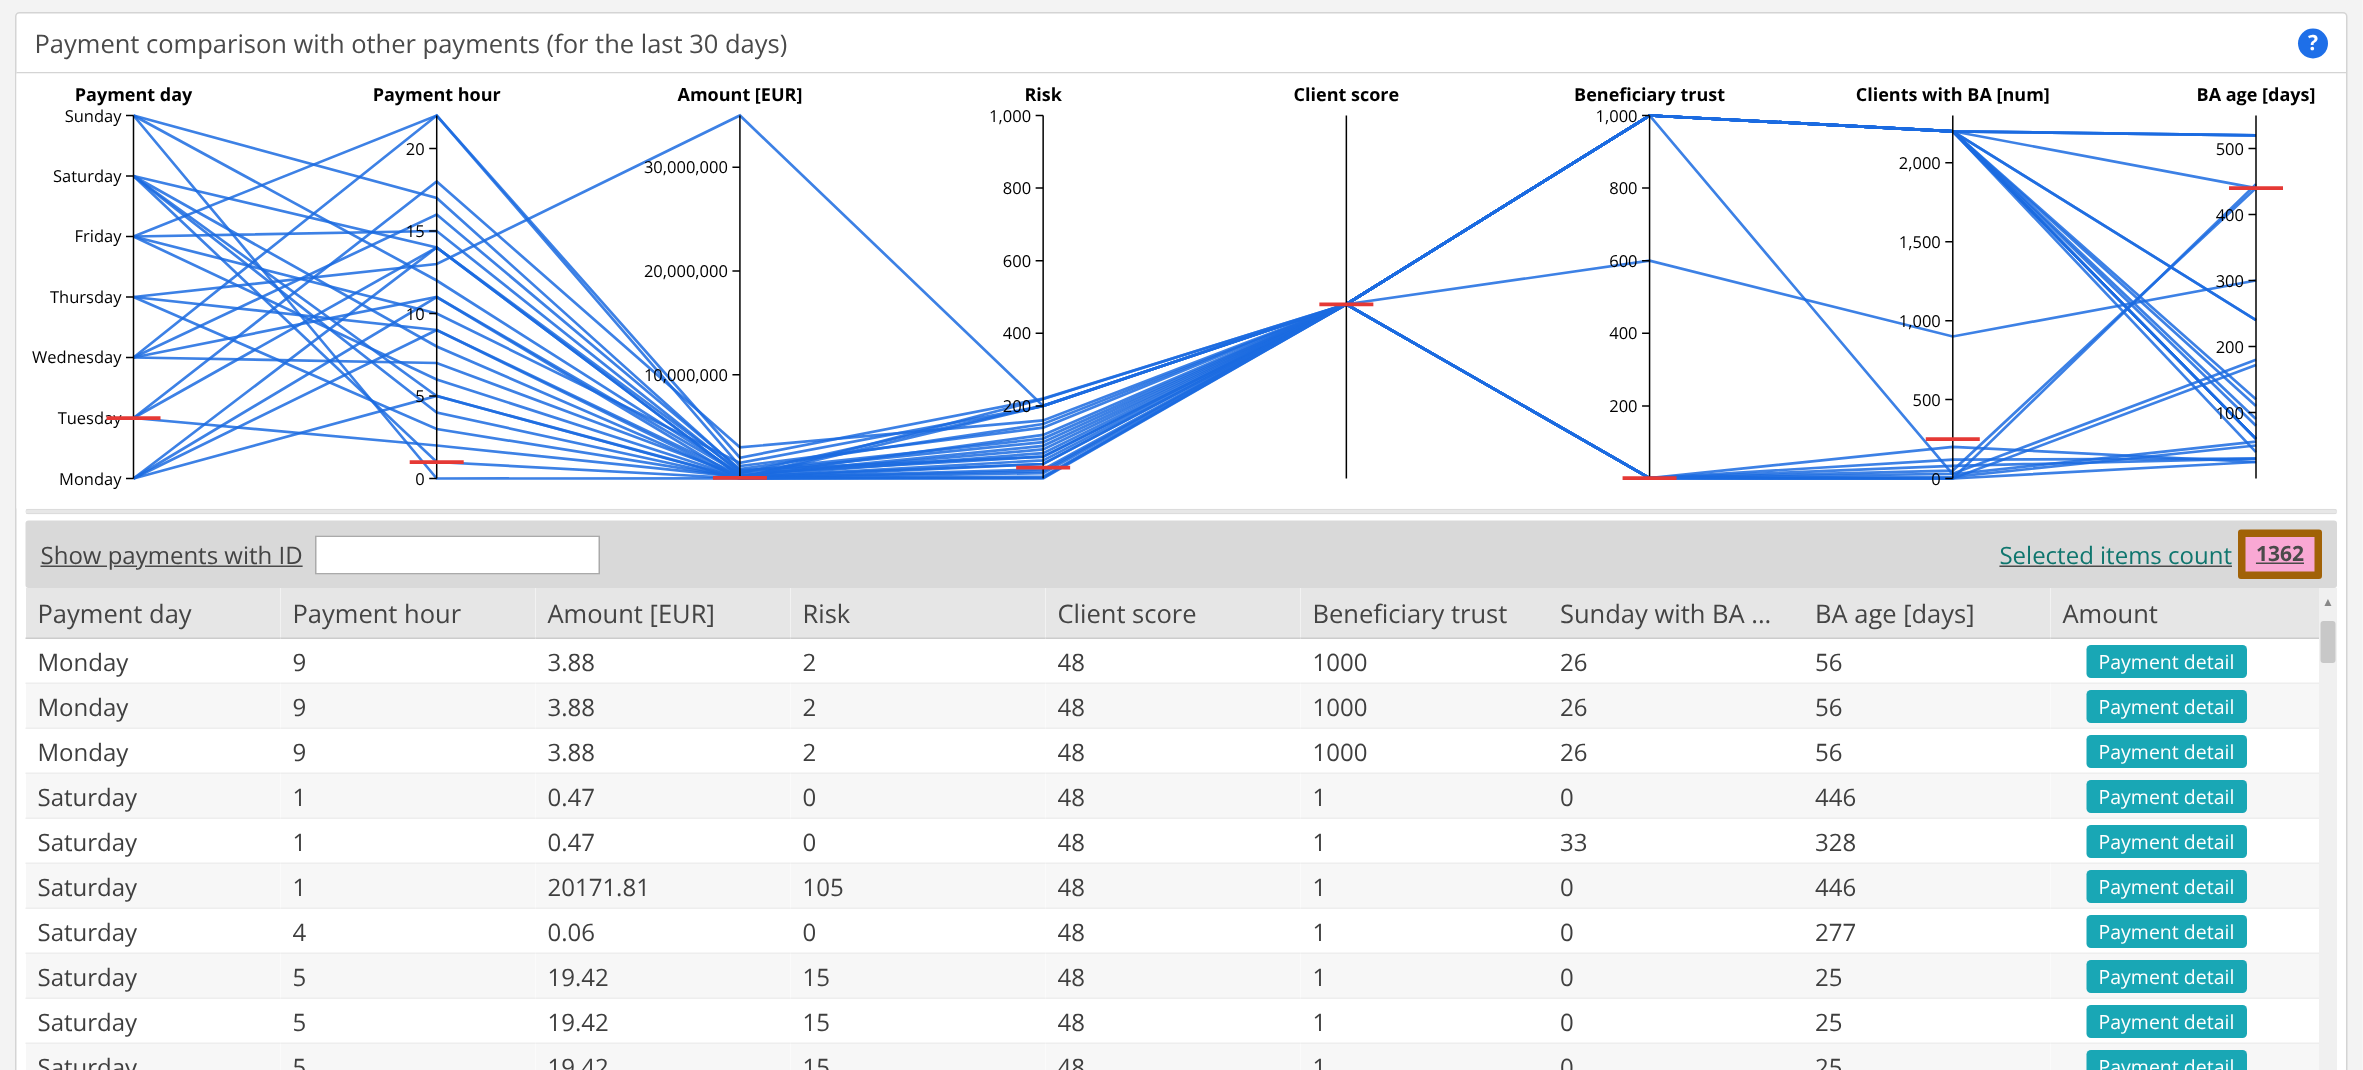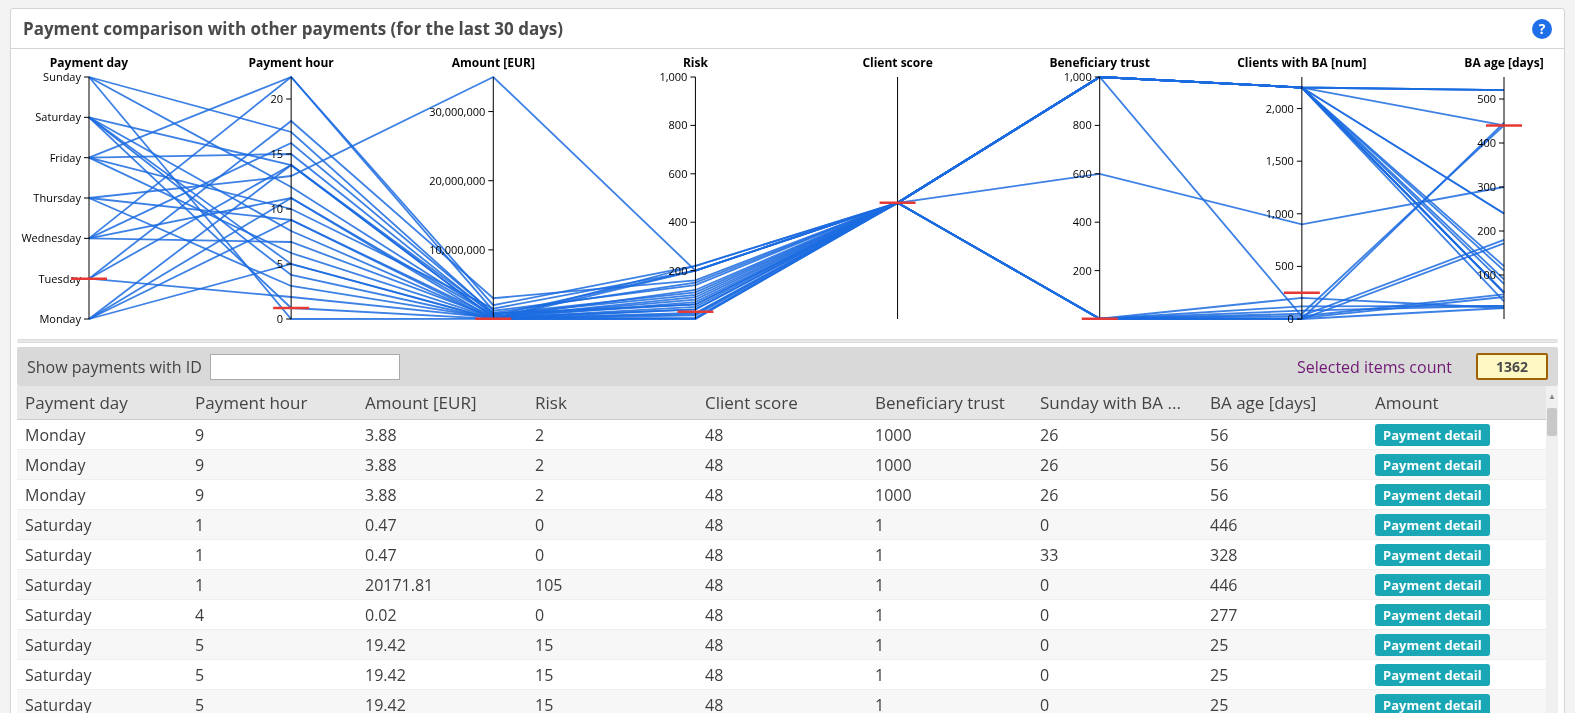--- a/index.html
+++ b/index.html
@@ -14,38 +14,38 @@
     --teal:#19a7b5;
     --blue:#175fd3;
     --line:#1b6be0;
     --mark:#e53935;
     --help:#1e6fe8;
   }
   *{box-sizing:border-box;}
   html,body{margin:0;padding:0;font-family:"Segoe UI","Open Sans",Arial,sans-serif;font-size:14px;color:var(--text);background:#f3f3f3;}
   .panel{width:1555px;margin:8px auto;background:#fff;border:1px solid var(--panel-border);border-radius:3px;}
   .panel-header{display:flex;align-items:center;justify-content:space-between;padding:8px 12px;border-bottom:1px solid var(--panel-border);}
-  .panel-title{font-size:17px;color:var(--text);font-weight:700;}
+  .panel-title{font-size:17px;color:var(--text);font-weight:400;}
   .help-icon{width:20px;height:20px;border-radius:50%;background:var(--help);color:#fff;display:flex;align-items:center;justify-content:center;font-weight:bold;font-size:14px;cursor:pointer;}
   .chart-area{width:100%;height:290px;position:relative;background:#fff;}
   .chart-area svg{display:block;}
   .chart-bottom-sep{height:4px;background:#e7e7e7;border-top:1px solid #dcdcdc;border-bottom:1px solid #dcdcdc;margin:0 6px;border-radius:2px;}
-  .filter-bar{display:flex;align-items:center;padding:6px 10px;background:var(--header-bg);margin:4px 6px 0 6px;border-radius:2px;}
+  .filter-bar{display:flex;align-items:center;padding:6px 10px;background:var(--header-bg);margin:4px 6px 0 6px;border-radius:2px;text-decoration:underline;}
   .filter-bar .label{font-size:16px;color:#444;margin-right:8px;}
   .filter-bar input[type=text]{width:190px;height:26px;border:1px solid #aaa;padding:2px 6px;font-size:15px;background:#fff;}
   .filter-bar .spacer{flex:1;}
-  .filter-bar .selcount-label{font-size:16px;margin-right:24px;color:#701a75;}
-  .filter-bar .selcount{border:2px solid #a16207;background:#fef9c3;padding:2px 18px;font-size:14px;font-weight:bold;border-radius:2px;}
+  .filter-bar .selcount-label{font-size:16px;margin-right:4px;color:#0f766e;}
+  .filter-bar .selcount{border:5px solid #a16207;background:#f9a8d4;padding:2px 7px;font-size:14px;font-weight:bold;border-radius:2px;}
   .table-wrap{margin:0 6px 8px 6px;position:relative;}
   table{width:100%;border-collapse:collapse;table-layout:fixed;}
   thead th{background:var(--subheader-bg);text-align:left;font-weight:400;font-size:17px;padding:5px 8px;color:#444;border-bottom:1px solid #ccc;white-space:nowrap;overflow:hidden;text-overflow:ellipsis;}
   tbody td{font-size:16px;padding:3px 8px;color:#3f3f3f;border-bottom:1px solid #eee;white-space:nowrap;overflow:hidden;}
   tbody tr:nth-child(even){background:var(--row-even);}
   tbody tr:nth-child(odd){background:var(--row-odd);}
-  .detail-btn{display:inline-block;background:var(--teal);color:#fff;font-size:13px;font-weight:bold;padding:2px 8px;border-radius:3px;cursor:pointer;user-select:none;}
+  .detail-btn{display:inline-block;background:var(--teal);color:#fff;font-size:13px;font-weight:normal;padding:2px 8px;border-radius:3px;cursor:pointer;user-select:none;margin-left:16px;}
   .scroll-ind{position:absolute;right:0;top:0;width:12px;height:100%;background:#f0f0f0;}
   .scroll-thumb{position:absolute;right:1px;width:10px;background:#c8c8c8;border-radius:2px;}
   .axis-label{font-size:12px;font-weight:bold;fill:#000;}
   .tick-label{font-size:11px;fill:#000;}
   .axis-line{stroke:#000;stroke-width:1;}
   .tick{stroke:#000;stroke-width:1;}
   .pc-line{stroke:var(--line);stroke-width:1.8;fill:none;opacity:0.85;}
   .mark-line{stroke:var(--mark);stroke-width:2.5;}
 </style>
 </head>
@@ -282,21 +282,21 @@
             <td>105</td>
             <td>48</td>
             <td>1</td>
             <td>0</td>
             <td>446</td>
             <td><span class="detail-btn">Payment detail</span></td>
           </tr>
           <tr>
             <td>Saturday</td>
             <td>4</td>
-            <td>0.02</td>
+            <td>0.06</td>
             <td>0</td>
             <td>48</td>
             <td>1</td>
             <td>0</td>
             <td>277</td>
             <td><span class="detail-btn">Payment detail</span></td>
           </tr>
           <tr>
             <td>Saturday</td>
             <td>5</td>

